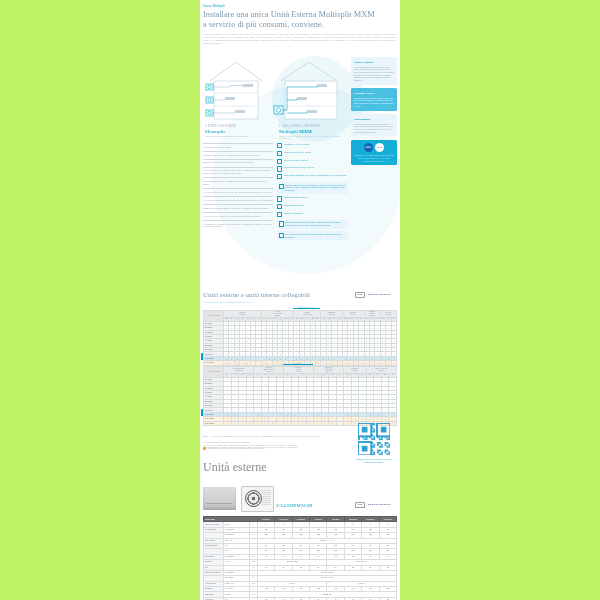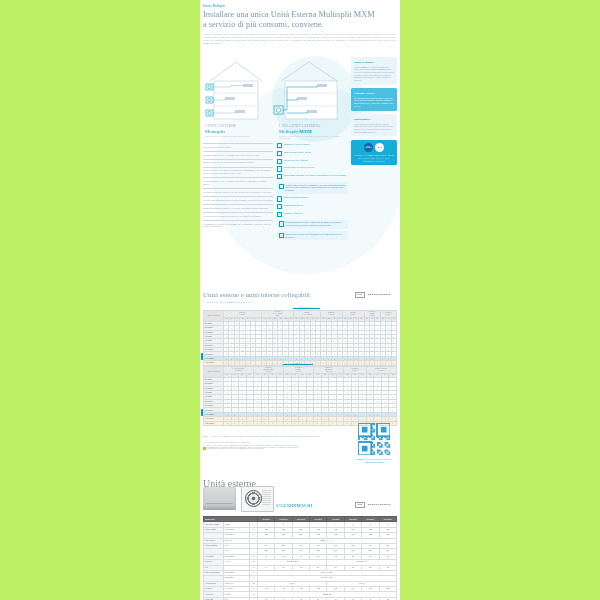--- a/index.html
+++ b/index.html
@@ -66,21 +66,21 @@
 
   .notes{left:3px;top:423px;width:147px;}
   .notes .nt{font-size:2.2px;font-weight:bold;color:#7d8d98;display:inline;}
   .notes div{font-size:2px;line-height:2.7px;color:#95a5b0;}
   .legend{left:3px;top:447px;display:flex;gap:1.5px;align-items:center;}
   .lg-sq{width:2.6px;height:2.6px;background:#f2a33c;border-radius:.4px;}
   .legend span{font-size:2px;color:#95a5b0;}
   .qr-cap{left:152px;top:458px;width:44px;font-size:1.9px;line-height:2.5px;color:#00a0c3;text-align:center;}
 
   
-  .out-title{left:3px;top:478px;font-size:10px;color:#8a8d8f;font-weight:400;}
+  .out-title{left:3px;top:460px;font-size:12px;color:#8a8d8f;font-weight:400;}
   .photo1{left:3px;top:487px;width:33px;height:23px;border-radius:1px;
           background:linear-gradient(180deg,#dcdddf 0%,#cbcdcf 70%,#b9bbbd 100%);box-shadow:inset 0 -2px 3px rgba(0,0,0,.12);}
   .photo1 .slit{position:absolute;left:3px;right:3px;top:16px;height:.8px;background:#a8aaac;border-radius:.4px;}
   .photo2{left:41px;top:486px;width:31px;height:24px;background:#f4f5f5;border:.5px solid #c5c8ca;border-radius:1px;}
   .fan{position:absolute;left:2.5px;top:3px;width:15px;height:15px;border:1.4px solid #55585a;border-radius:50%;
        background:radial-gradient(circle,#6a6d70 0 18%,#e9eaea 19% 45%,#7c7f82 46% 58%,#e9eaea 59%);}
   .grille{position:absolute;right:2px;top:3px;width:9px;height:16px;
           background:repeating-linear-gradient(180deg,#d6d8d9 0 .9px,#f4f5f5 .9px 2px);}
   .series{left:76px;top:503px;font-size:4.6px;color:#00a0c3;}
   table.spec{border-collapse:collapse;width:194px;table-layout:fixed;}

